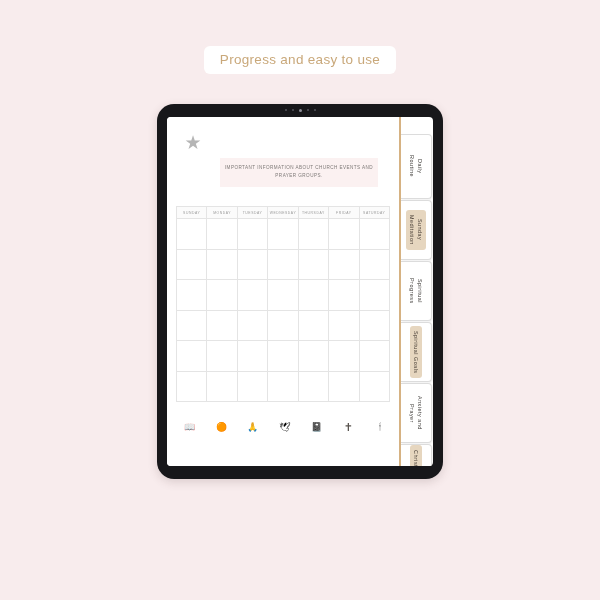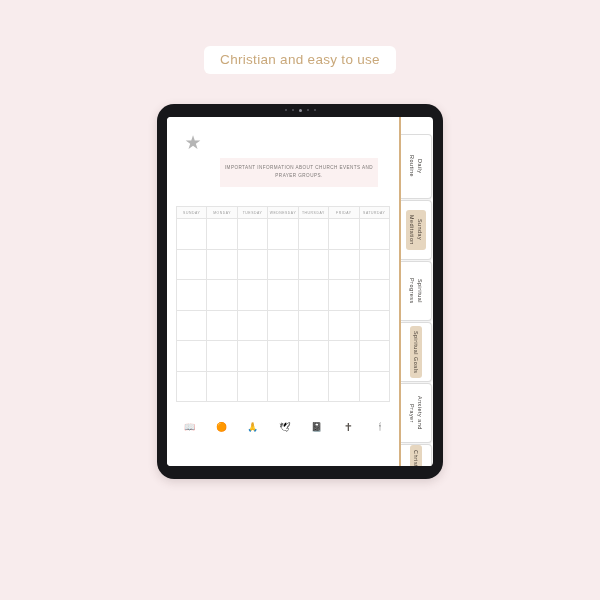--- a/index.html
+++ b/index.html
@@ -200,21 +200,21 @@
     background: #e6d6bf;
     color: #4a4038;
     border-radius: 3px;
     padding: 5px 2px;
   }
 </style>
 </head>
 <body>
 
 <div id="promo-banner">
-  <div id="promo-pill">Christian and easy to use</div>
+  <div id="promo-pill">Progress and easy to use</div>
 </div>
 
 <div id="tablet">
 
   <div id="tablet-bezel-top">
     <span class="cam-dot"></span>
     <span class="cam-dot"></span>
     <span class="cam-dot bright"></span>
     <span class="cam-dot"></span>
     <span class="cam-dot"></span>

